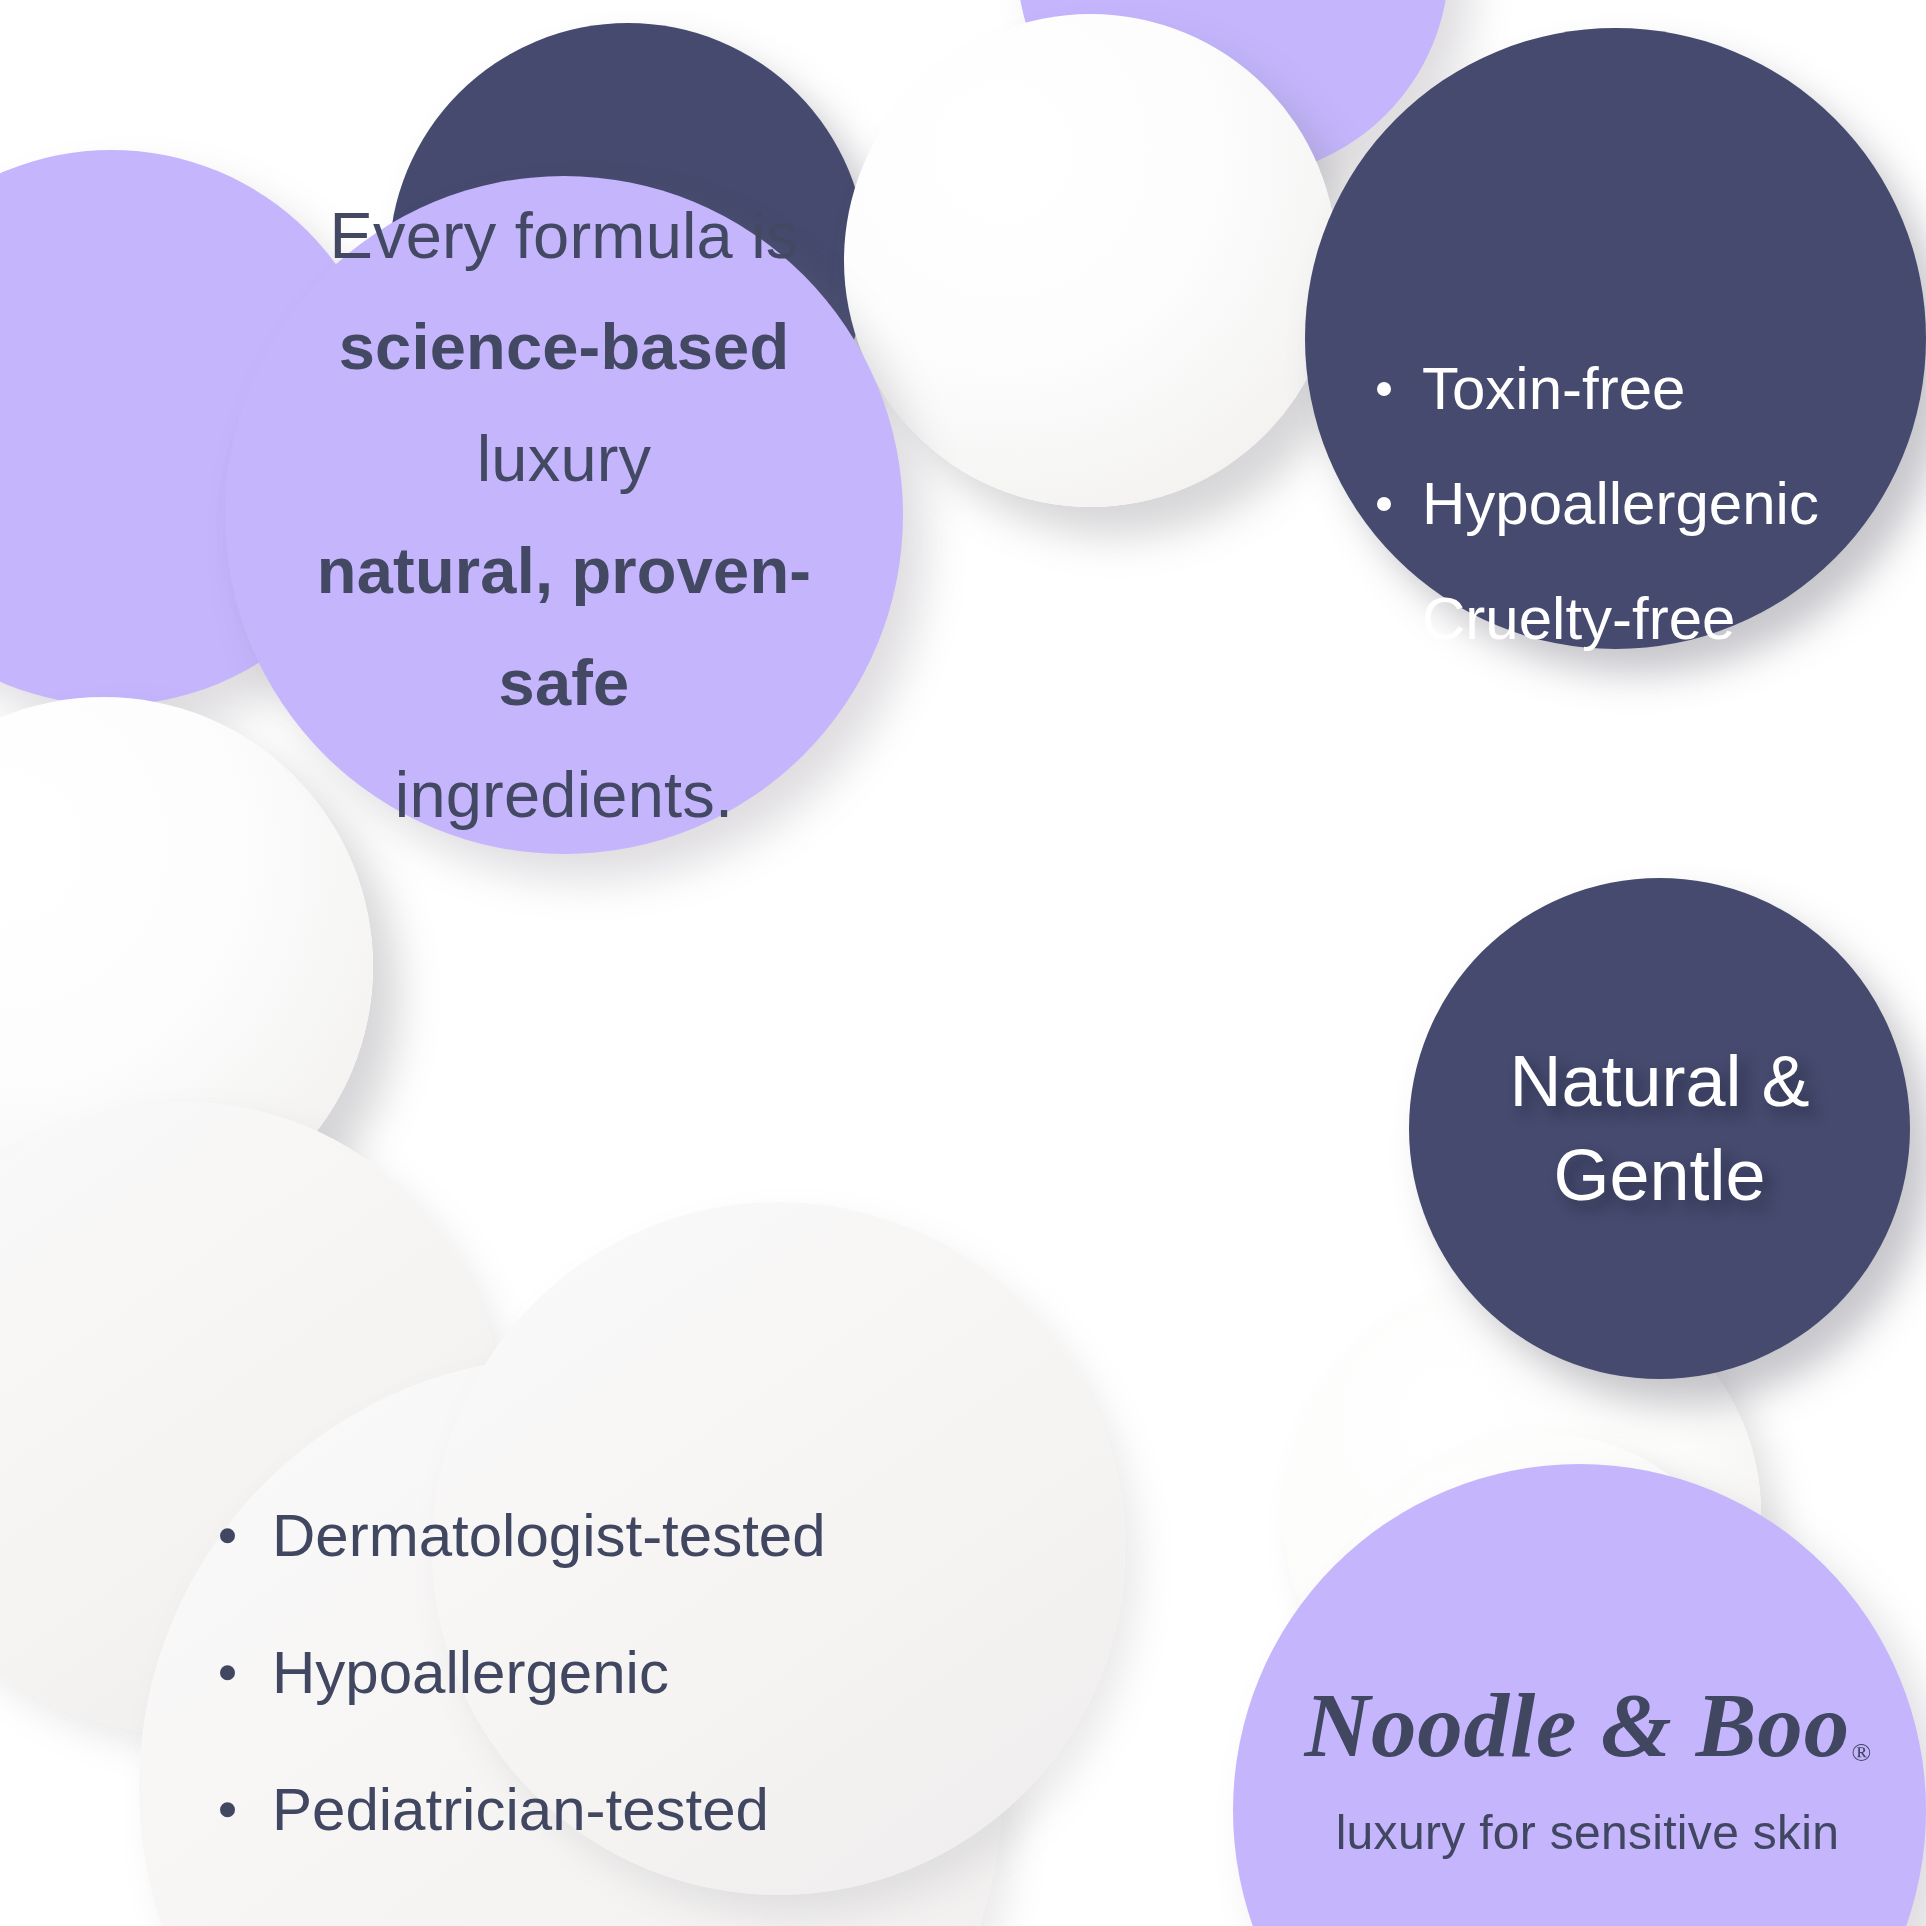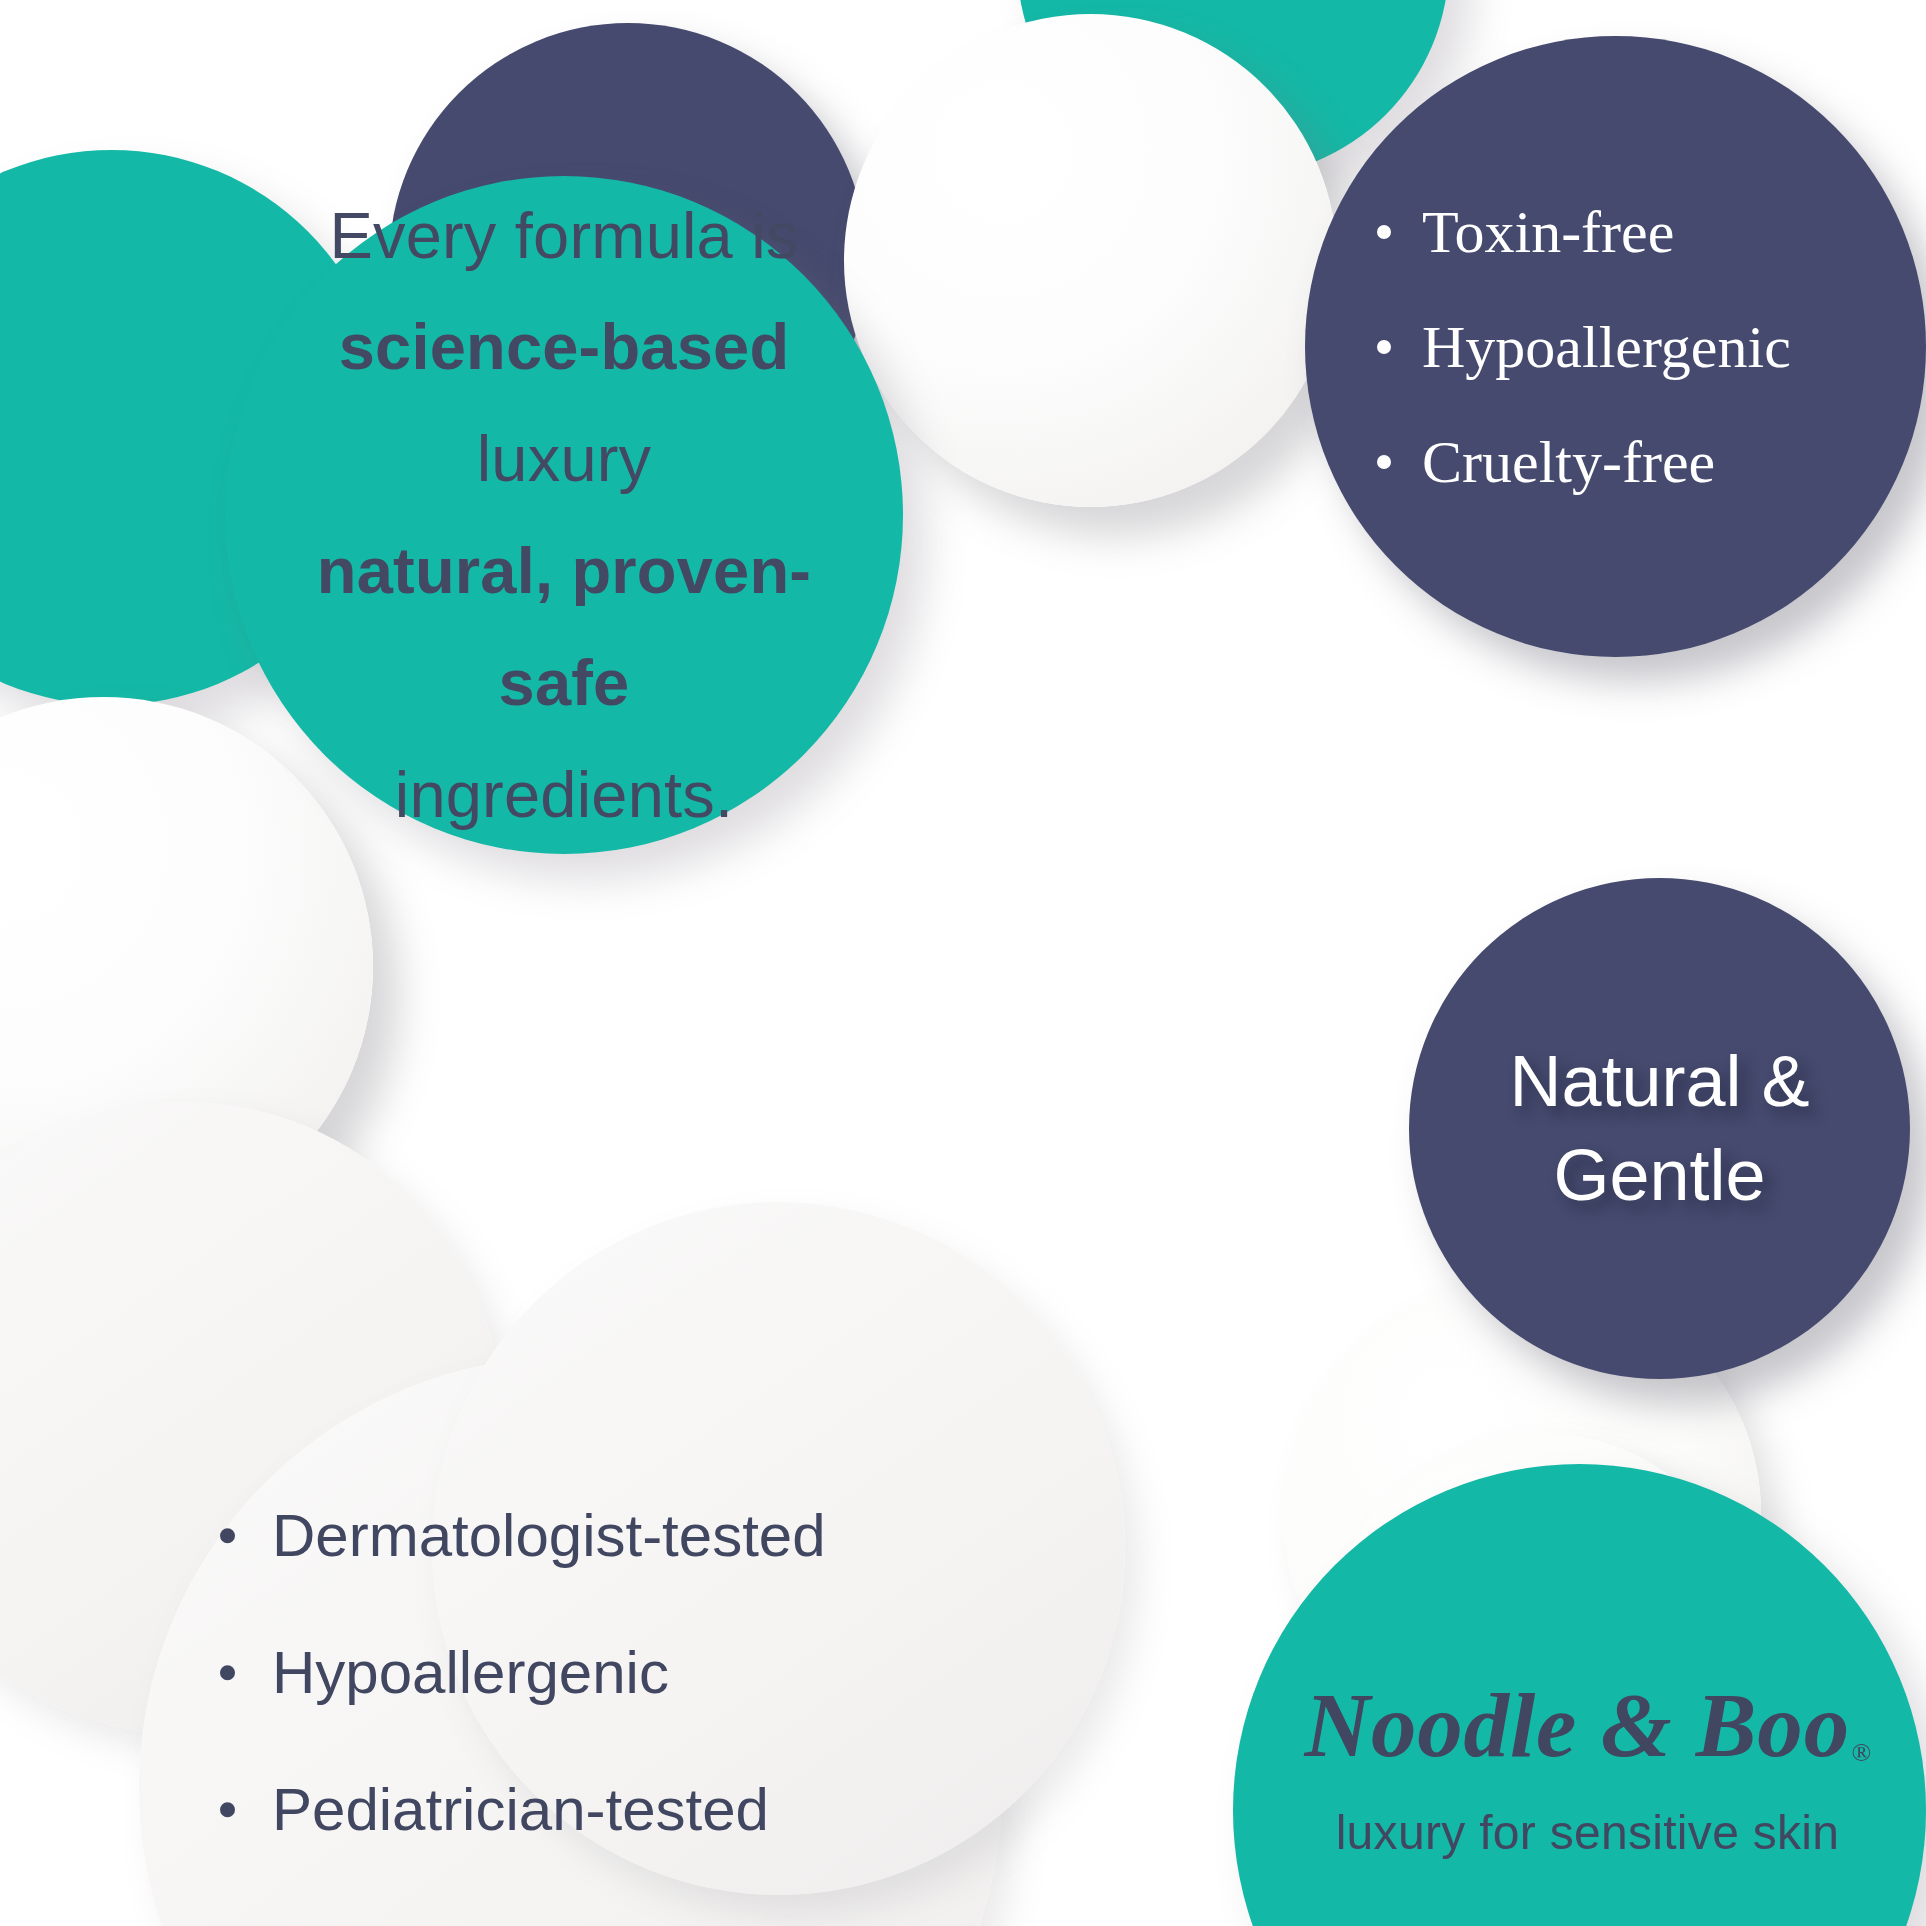--- a/index.html
+++ b/index.html
@@ -30,21 +30,21 @@
   .c-white-soft {
     background: radial-gradient(circle at 35% 30%, #ffffff 0%, #fcfcfb 50%, #f3f2f0 85%, #eeecea 100%);
     box-shadow: 20px 23px 35px rgba(125,122,128,0.22);
   }
   .c-ghost {
     background: linear-gradient(145deg, #fbfafa 0%, #f5f4f3 55%, #eeecec 100%);
     box-shadow: 15.4px 18.5px 34px rgba(130,128,134,0.16);
   }
 
   .c-pink {
-    background: #14b8a6;
+    background: #c4b5fd;
     box-shadow: 23px 26px 42px rgba(120,112,124,0.24);
   }
   .c-navy {
     background: #454a6e;
     box-shadow: 21.6px 25px 37px rgba(90,88,104,0.34);
   }
 
   
   #hero-circle {
     left: 225px;
@@ -62,27 +62,26 @@
     font-size: 65px;
     line-height: 1.72;
     font-weight: 300;
     letter-spacing: 0.2px;
   }
   #hero-text b { font-weight: 700; }
 
   
   #claims-circle {
     left: 1305px;
-    top: 36px;
+    top: 28px;
     width: 621px;
     height: 621px;
     display: flex;
-    align-items: center;
+    align-items: flex-end;
     justify-content: flex-start;
-    font-family: Liberation Serif, serif;
   }
   #claims-list {
     list-style: none;
     margin: 0;
     padding: 0 0 0 69px;
     color: #ffffff;
     font-size: 60px;
     font-weight: 300;
     line-height: 1.0;
   }

